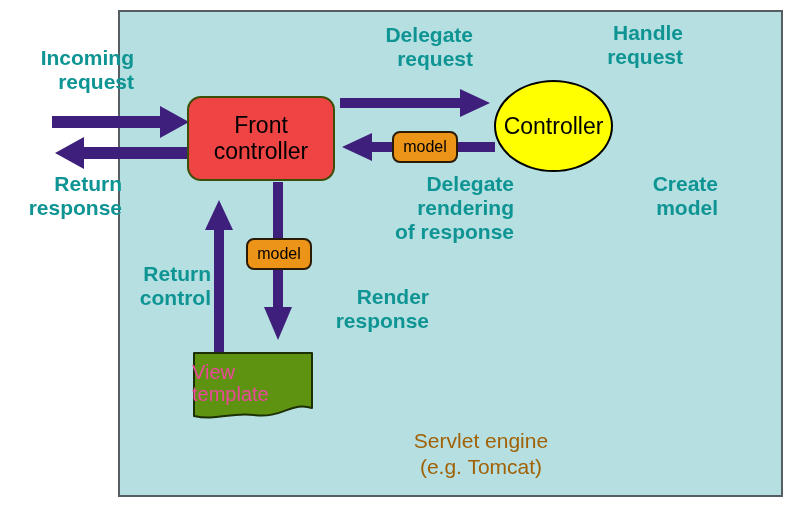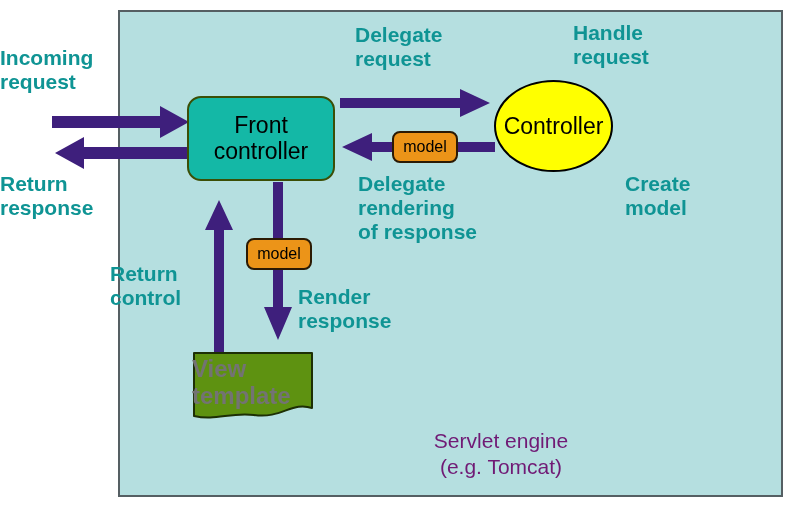--- a/index.html
+++ b/index.html
@@ -28,21 +28,21 @@
     box-sizing: border-box;
   }
 
   
   .front-controller {
     position: absolute;
     left: 187px;
     top: 96px;
     width: 148px;
     height: 85px;
-    background: #14b8a6;
+    background: #ef4444;
     border: 2px solid #3b4f06;
     border-radius: 14px;
     box-sizing: border-box;
     display: flex;
     flex-direction: column;
     align-items: center;
     justify-content: center;
     color: #000000;
     font-size: 23px;
     line-height: 1.12;
@@ -79,24 +79,23 @@
   .view-template .vt-label {
     position: absolute;
     left: 0;
     top: 3px;
     width: 122px;
     height: 58px;
     display: flex;
     flex-direction: column;
     align-items: center;
     justify-content: center;
-    color: #737373;
-    font-size: 24px;
+    color: #ec4899;
+    font-size: 20px;
     line-height: 1.12;
-    font-weight: bold;
   }
 
   .model-chip {
     position: absolute;
     width: 66px;
     height: 32px;
     background: #ec9418;
     border: 2px solid #2b1a04;
     border-radius: 8px;
     box-sizing: border-box;
@@ -117,29 +116,29 @@
   
   .caption {
     position: absolute;
     color: #0f9494;
     font-weight: bold;
     font-size: 21px;
     line-height: 1.14;
     white-space: pre-line;
     z-index: 8;
   }
-  .caption.center { text-align: left; }
+  .caption.center { text-align: right; }
 
   .engine-label {
     position: absolute;
-    left: 366px;
+    left: 346px;
     top: 428px;
     width: 270px;
     text-align: center;
-    color: #701a75;
+    color: #a16207;
     font-size: 21px;
     line-height: 1.22;
     white-space: pre-line;
     z-index: 8;
   }
 </style>
 </head>
 <body>
 
 <div id="canvas">

